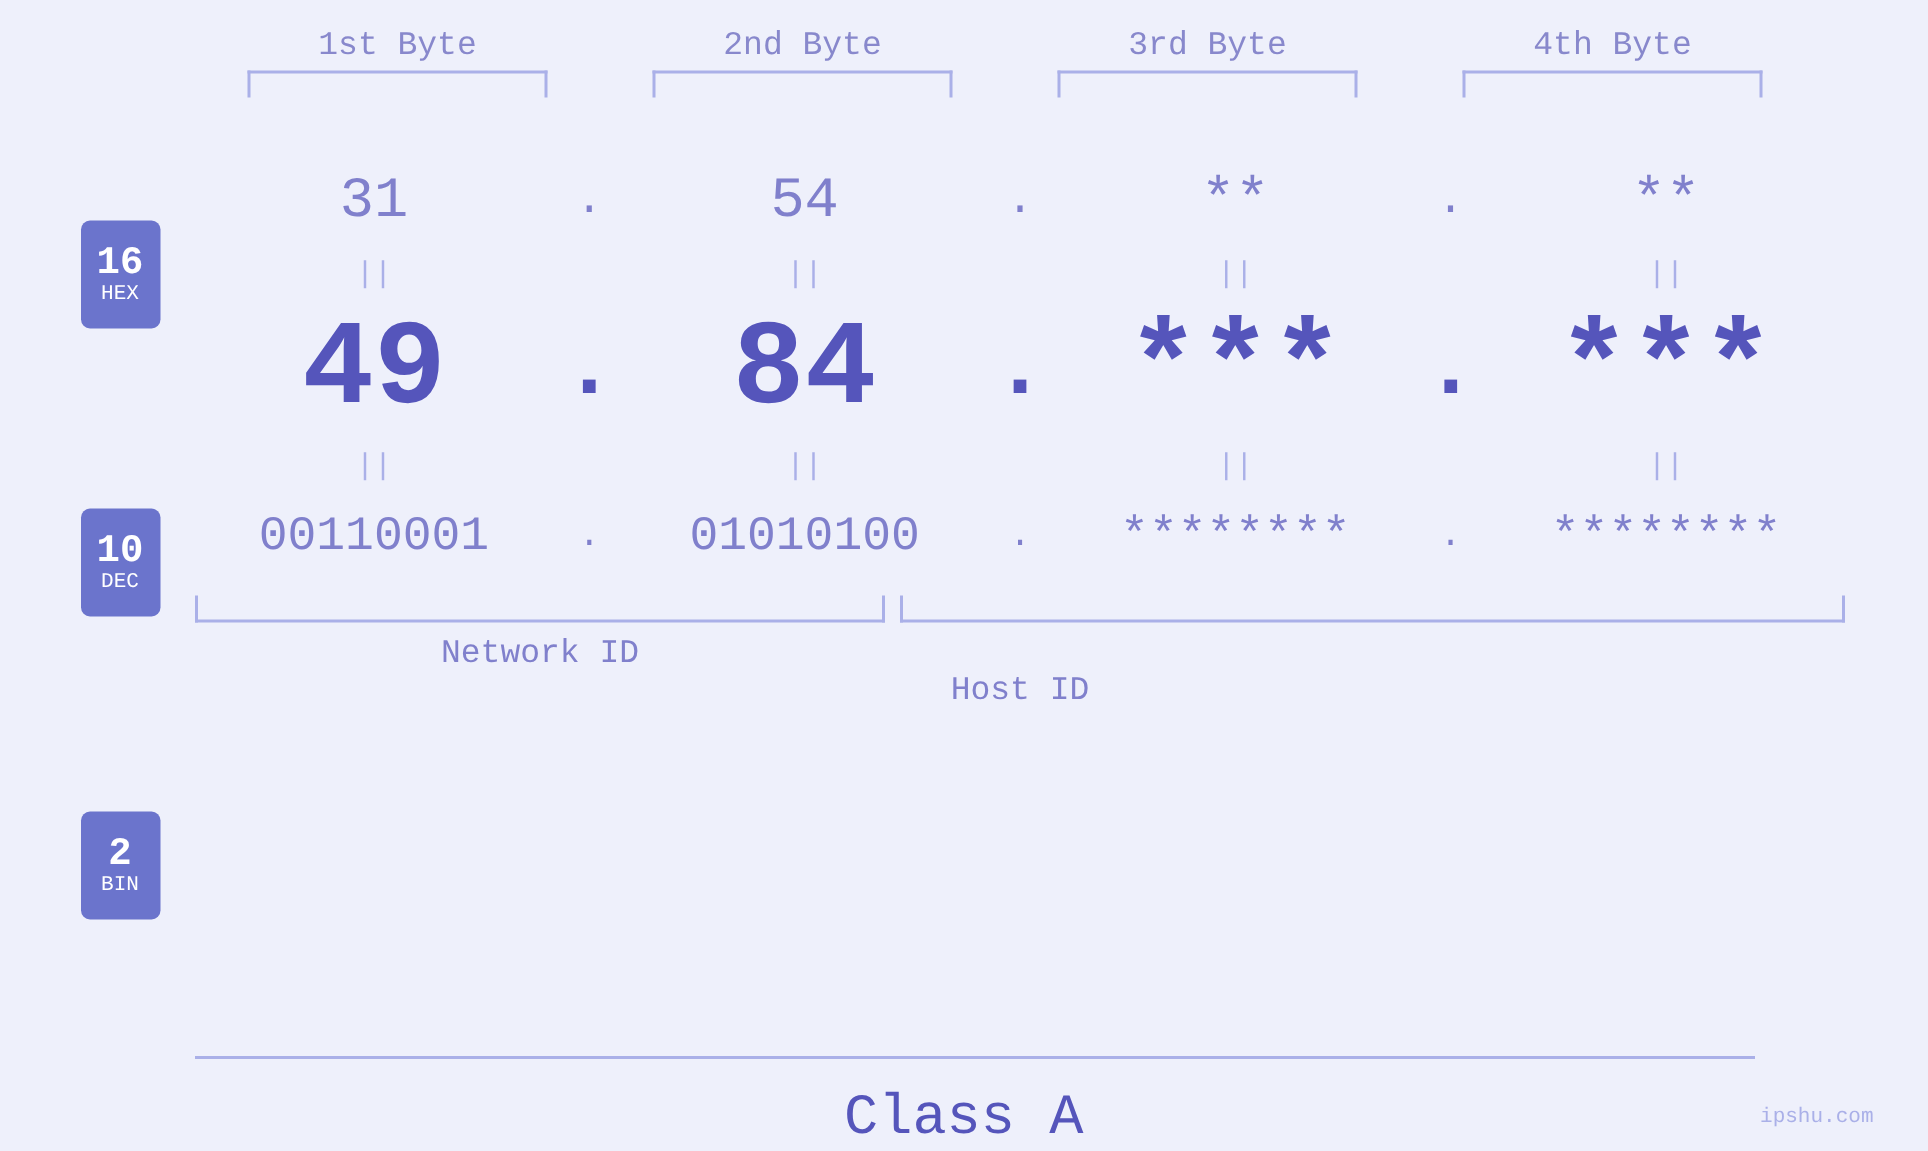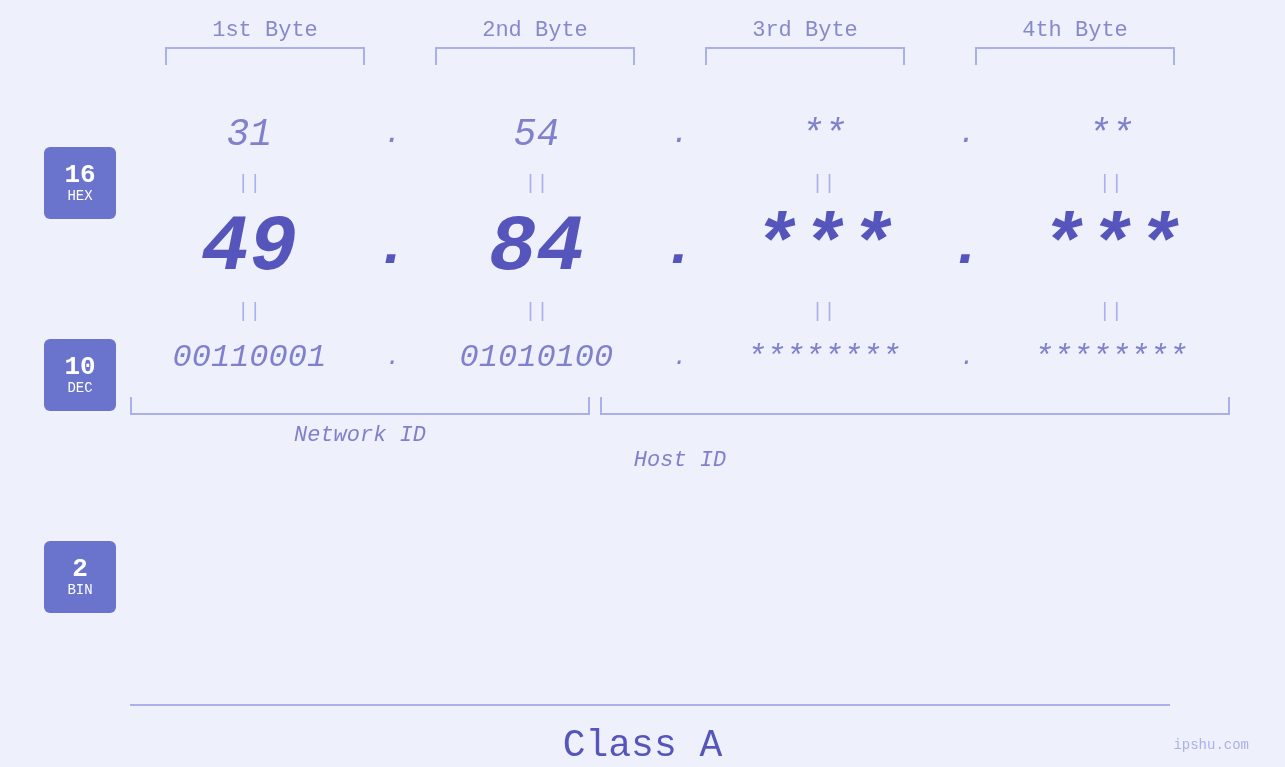--- a/index.html
+++ b/index.html
@@ -64,21 +64,21 @@
       width: 130px;
       padding-left: 30px;
       gap: 0;
       margin-top: 20px;
     }
 
     .badge {
       background: #6b74cc;
       color: white;
       border-radius: 6px;
-      width: 72px;
+      width: 53px;
       height: 72px;
       display: flex;
       flex-direction: column;
       align-items: center;
       justify-content: center;
       font-family: 'Courier New', Courier, monospace;
     }
 
     .badge-number {
       font-size: 26px;
@@ -91,21 +91,20 @@
       font-weight: normal;
       line-height: 1.2;
     }
 
     
     .data-columns {
       display: flex;
       flex-direction: column;
       flex: 1;
       margin-top: 10px;
-      font-style: italic;
     }
 
     
     .data-row {
       display: flex;
       flex-direction: row;
       align-items: center;
       justify-content: space-around;
       width: 1100px;
     }

